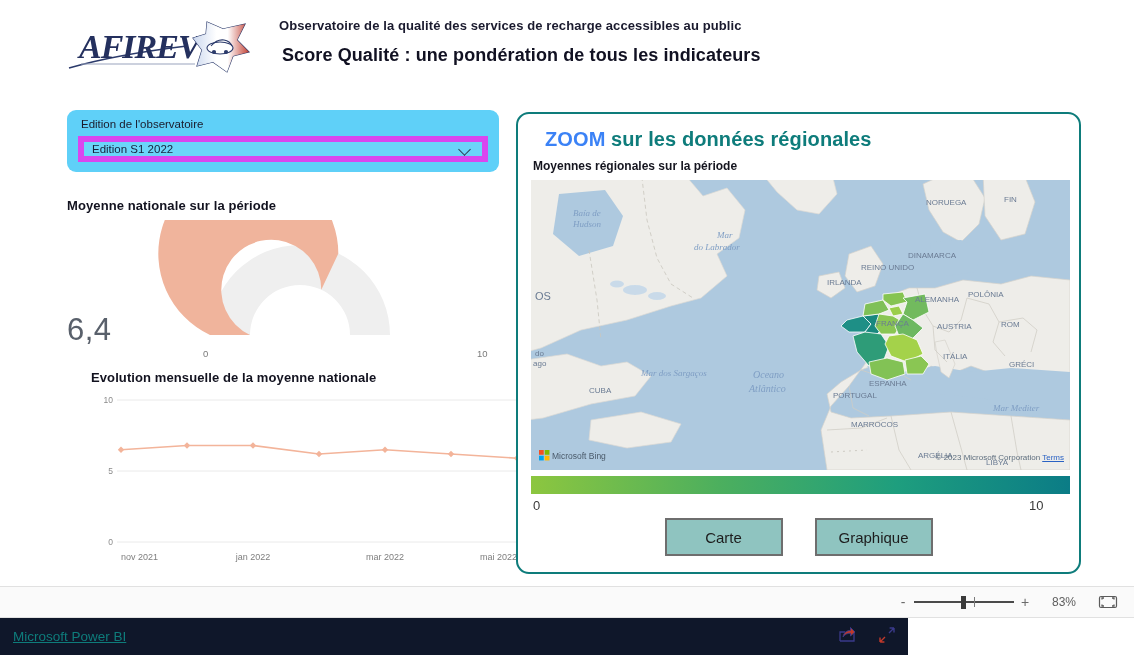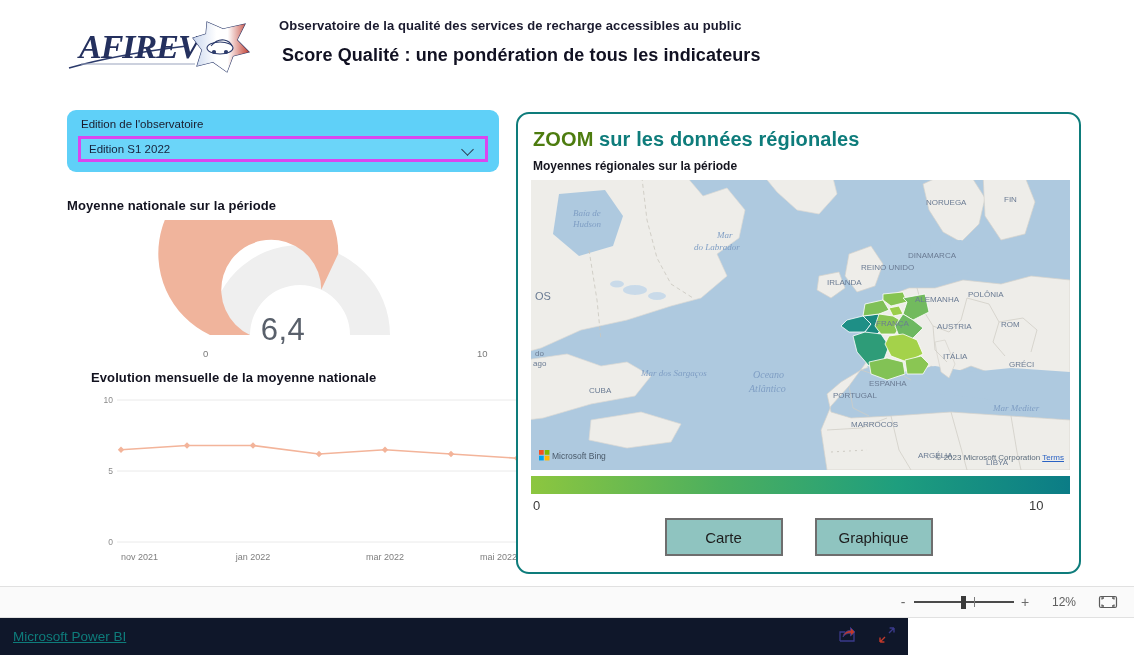--- a/index.html
+++ b/index.html
@@ -66,21 +66,21 @@
     left: 14px; top: 8px;
     font-size: 11.5px;
     color: #1b1b2b;
     font-weight: 500;
   }
   .slicer-box {
     position: absolute;
     left: 11px; top: 26px;
     width: 410px; height: 26px;
     background: #6BD5F9;
-    border: 3px solid #d946ef;
+    border: 6px solid #d946ef;
     display: flex;
     align-items: center;
     padding: 0 8px;
   }
   .slicer-value {
     font-size: 11.5px;
     color: #16213a;
     flex: 1;
   }
   .chevron-dn {
@@ -120,21 +120,20 @@
     font-size: 9.5px;
     color: #7a7a7a;
     bottom: 1px;
   }
   .gauge-min { left: 136px; }
   .gauge-max { left: 410px; }
   .gauge-value {
     position: absolute;
     left: 0; right: 0;
     top: 92px;
-    text-align: center;
     font-size: 31px;
     color: #59606b;
     font-weight: 300;
     letter-spacing: 0.5px;
   }
 
   
   .line-panel {
     position: absolute;
     left: 67px; top: 370px;
@@ -166,21 +165,21 @@
     background: #ffffff;
     overflow: hidden;
   }
   .zoom-title {
     position: absolute;
     left: 15px; top: 14px;
     font-size: 20px;
     font-weight: bold;
     letter-spacing: 0.1px;
   }
-  .zoom-title .zoom-kw { color: #4d7c0f; }
+  .zoom-title .zoom-kw { color: #3b82f6; margin-left: 12px; }
   .zoom-title .zoom-rest { color: #0E7C7B; }
   .zoom-sub {
     position: absolute;
     left: 15px; top: 45px;
     font-size: 12px;
     font-weight: bold;
     color: #15151f;
   }
 
   .map-area {
@@ -583,21 +582,21 @@
 </div>
 
 <div class="zoom-toolbar">
   <span class="zoom-minus">-</span>
   <div class="zoom-slider">
     <div class="zoom-track"></div>
     <div class="zoom-tick"></div>
     <div class="zoom-thumb"></div>
   </div>
   <span class="zoom-plus">+</span>
-  <span class="zoom-pct">12%</span>
+  <span class="zoom-pct">83%</span>
   <span class="fit-icon">
     <svg width="24" height="20" viewBox="0 0 24 20">
       <rect x="3.5" y="4.5" width="17" height="11" rx="1.5" fill="none" stroke="#5b5b5b" stroke-width="1.2"></rect>
       <path d="M6 7.5 L6 6 L8 6 M18 7.5 L18 6 L16 6 M6 12.5 L6 14 L8 14 M18 12.5 L18 14 L16 14" fill="none" stroke="#5b5b5b" stroke-width="1.3"></path>
     </svg>
   </span>
 </div>
 
 <div class="footer">
   <span class="footer-link">Microsoft Power BI</span>

